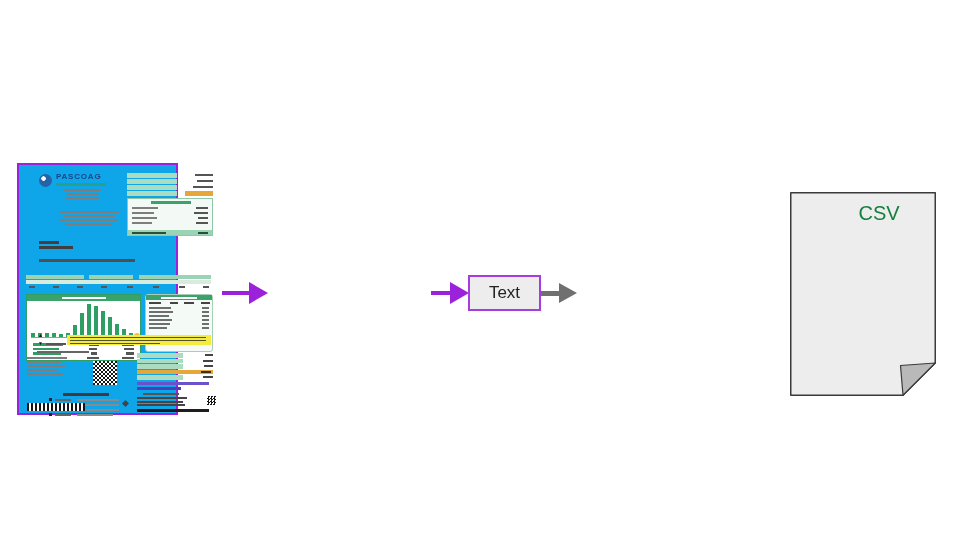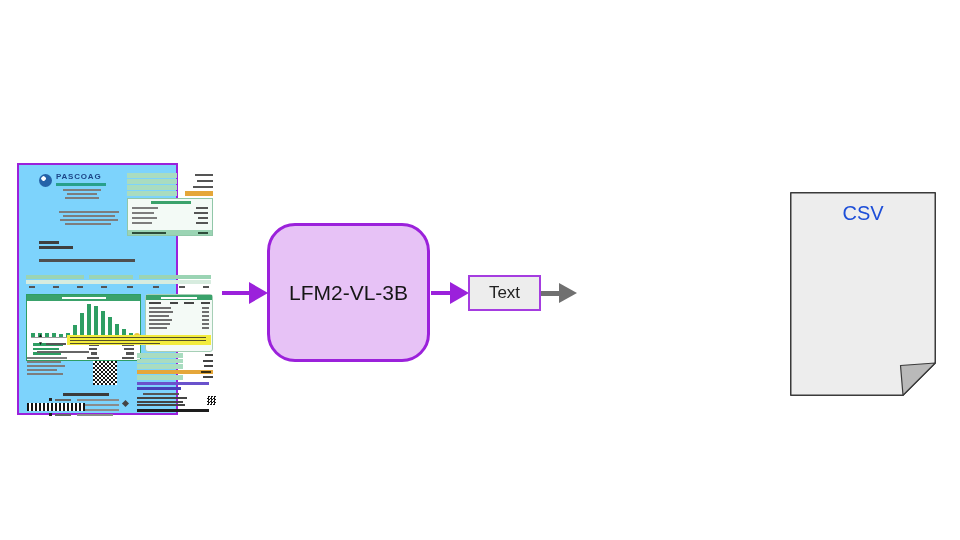--- a/index.html
+++ b/index.html
@@ -24,24 +24,24 @@
   .arrow .shaft{flex:1;height:4px;background:#9b21db;}
   .arrow .head{width:0;height:0;border-top:11px solid transparent;border-bottom:11px solid transparent;border-left:19px solid #9b21db;}
   #arrow-1{left:222px;top:282px;width:46px;}
   #arrow-2{left:431px;top:282px;width:38px;}
   #arrow-3{left:541px;top:282px;width:36px;}
   #arrow-3 .shaft{background:#707070;height:5px;}
   #arrow-3 .head{border-left-color:#707070;border-left-width:18px;border-top-width:10px;border-bottom-width:10px;}
 
   
   #csv-doc{position:absolute;left:790px;top:192px;width:146px;height:204px;}
-  #csv-doc .lbl{position:absolute;top:10px;left:0;width:100%;text-align:center;font-size:20px;color:#1d4ed8;font-weight:500;}
-
-  
-  #bill{position:absolute;left:17px;top:163px;width:161px;height:252px;border:2px solid #9b21db;background:#7dd3fc;box-sizing:border-box;}
+  #csv-doc .lbl{position:absolute;top:10px;left:16px;width:100%;text-align:center;font-size:20px;color:#15803d;font-weight:500;}
+
+  
+  #bill{position:absolute;left:17px;top:163px;width:161px;height:252px;border:2px solid #9b21db;background:#0ea5e9;box-sizing:border-box;}
   #bill *{position:absolute;box-sizing:border-box;}
   .bar{background:#7d7d7d;height:2px;}
   .glyph{font-size:5px;color:#111;line-height:1;}
   .gcell{background:#a9dcc0;height:5px;}
   .gold{background:#e5a73a;}
   
   #bill-logo{left:20px;top:9px;width:13px;height:13px;border-radius:50%;
     background:radial-gradient(circle at 35% 35%, #ffffff 0 2px, #2563a8 2.5px);}
   #bill-brand{left:37px;top:7px;font-size:8px;font-weight:bold;color:#1c4587;letter-spacing:.8px;}
   
@@ -263,23 +263,20 @@
     </div>
   <div id="arrow-2" class="arrow">
       <div class="shaft"></div>
       <div class="head"></div>
     </div>
   <div id="arrow-3" class="arrow">
       <div class="shaft"></div>
       <div class="head"></div>
     </div>
 
-  <div id="vl-box" class="node">
-    <span class="lbl">LFM2-VL-3B</span>
-  </div>
 
   <div id="text-box" class="node">
     <span class="lbl">Text</span>
   </div>
 
 
   <div id="csv-doc">
     <svg width="146" height="204" viewBox="0 0 146 204">
       <path d="M0.75,0.75 H145.25 V171 L113,203.25 H0.75 Z" fill="#ededed" stroke="#3a3a3a" stroke-width="1.5" stroke-linejoin="round"></path>
       <path d="M145.25,171 L113,203.25 L110.5,173.5 Z" fill="#b9b9b9" stroke="#3a3a3a" stroke-width="1.2" stroke-linejoin="round"></path>

